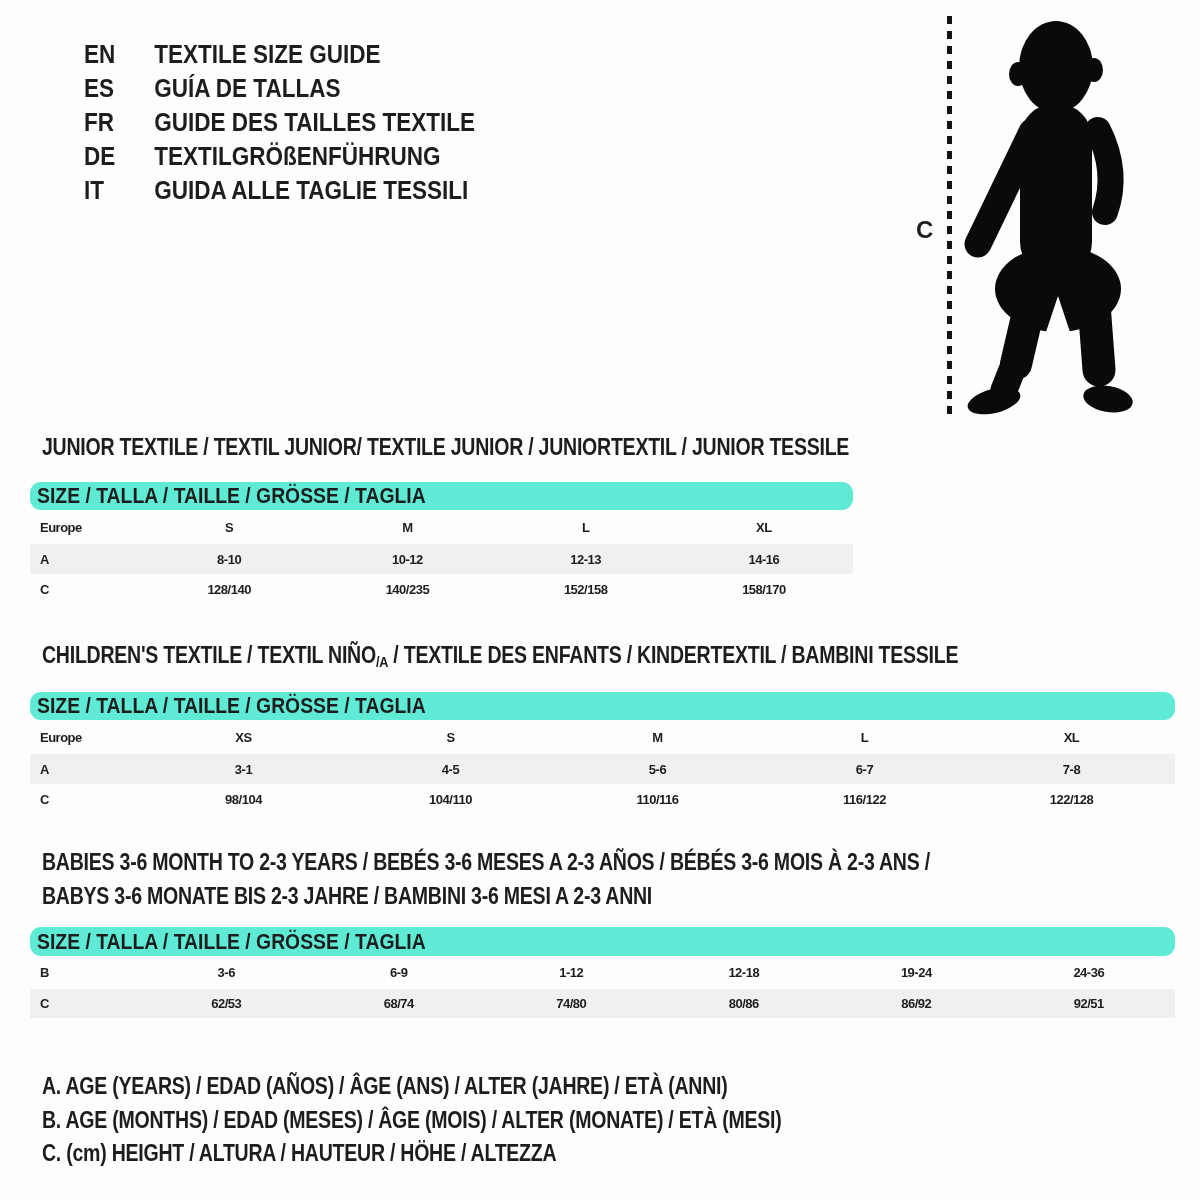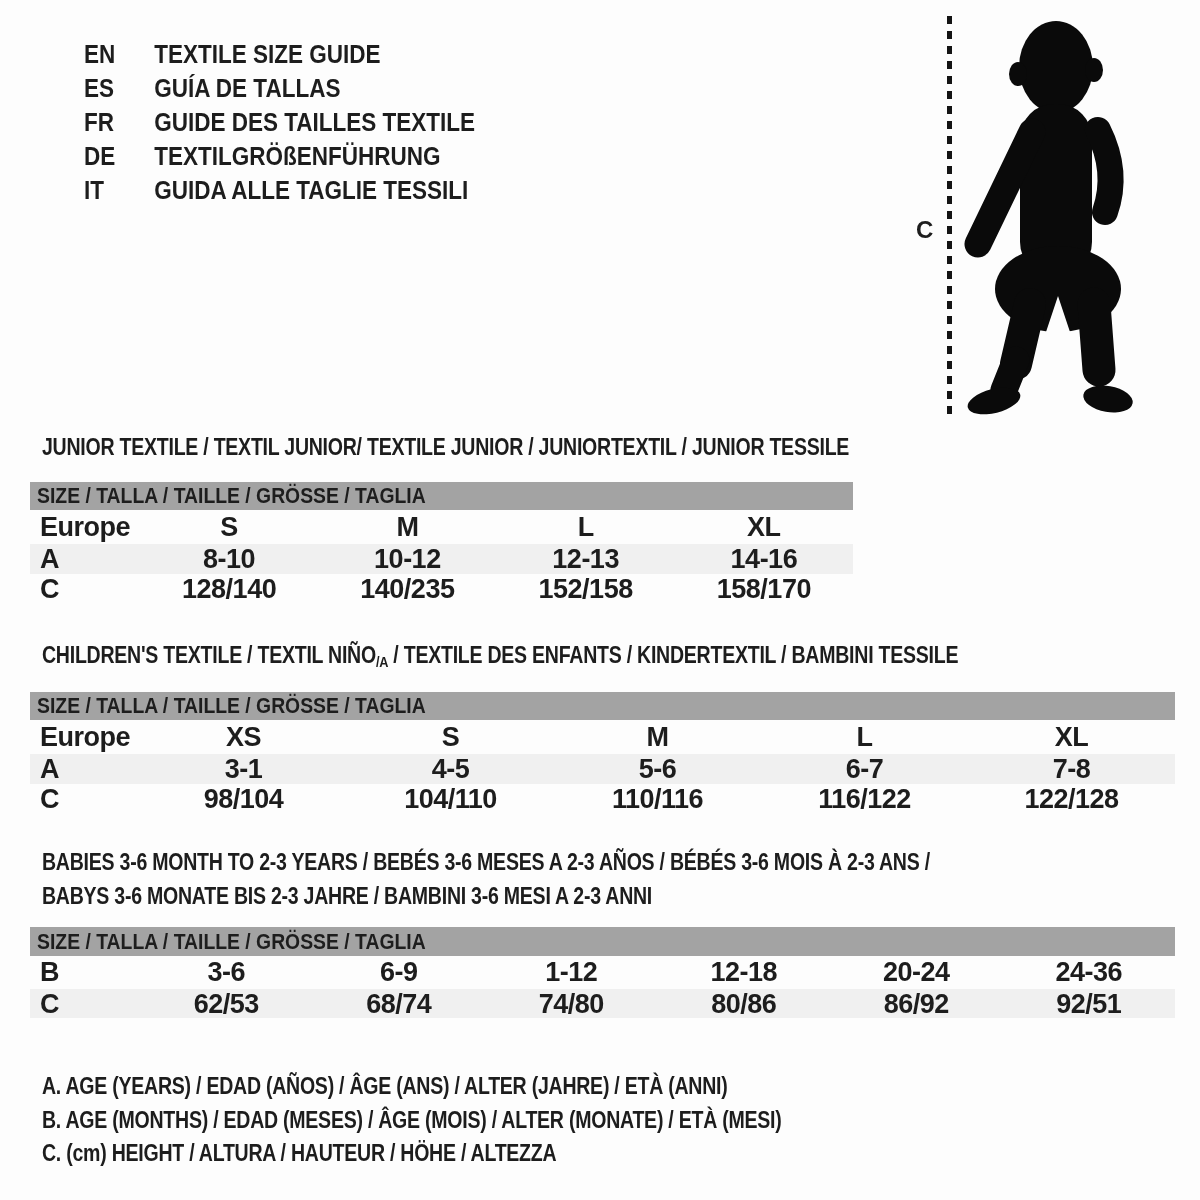--- a/index.html
+++ b/index.html
@@ -23,24 +23,24 @@
   .measure-label { left:916px; top:216px; font-size:24px; }
   .baby-figure { left:958px; top:12px; width:177px; height:410px; }
 
   
   .sec-title { font-size:23px; letter-spacing:-.3px; white-space:nowrap;
                transform:scaleX(.85); transform-origin:0 50%; }
   .title-sub { font-size:15px; vertical-align:-4px; }
 
   
   .sg-table { position:absolute; }
-  .bar { background:#a3a3a3; height:28px; display:flex; align-items:center; }
+  .bar { background:#5eead4; height:28px; display:flex; align-items:center;border-radius:11px; }
   .bar-text { font-size:22px; padding-left:8px; white-space:nowrap;
               transform:scaleX(.88); transform-origin:0 50%; }
-  .trow { display:grid; align-items:center; font-size:27px; letter-spacing:-.5px; }
+  .trow { display:grid; align-items:center; font-size:13px; letter-spacing:-.5px; }
   .cols4 { grid-template-columns:110px repeat(4,1fr); }
   .cols5 { grid-template-columns:110px repeat(5,1fr); }
   .cols6 { grid-template-columns:110px repeat(6,1fr); }
   .trow .rlabel { padding-left:10px; text-align:left; }
   .trow .cell { text-align:center; }
   .r-head { height:34px; }
   .r-data { height:30px; }
   .r-alt  { background:#f0f0f0; }
   .babies .bar { height:29px; }
   .babies .r-b { height:33px; }
@@ -164,21 +164,21 @@
 <div class="sg-table babies" style="left:30px; top:927px; width:1145px;">
   <div class="bar">
     <span class="bar-text">SIZE / TALLA / TAILLE / GRÖSSE / TAGLIA</span>
   </div>
   <div class="trow cols6 r-b">
     <span class="rlabel">B</span>
     <span class="cell">3-6</span>
     <span class="cell">6-9</span>
     <span class="cell">1-12</span>
     <span class="cell">12-18</span>
-    <span class="cell">20-24</span>
+    <span class="cell">19-24</span>
     <span class="cell">24-36</span>
   </div>
   <div class="trow cols6 r-c">
     <span class="rlabel">C</span>
     <span class="cell">62/53</span>
     <span class="cell">68/74</span>
     <span class="cell">74/80</span>
     <span class="cell">80/86</span>
     <span class="cell">86/92</span>
     <span class="cell">92/51</span>

